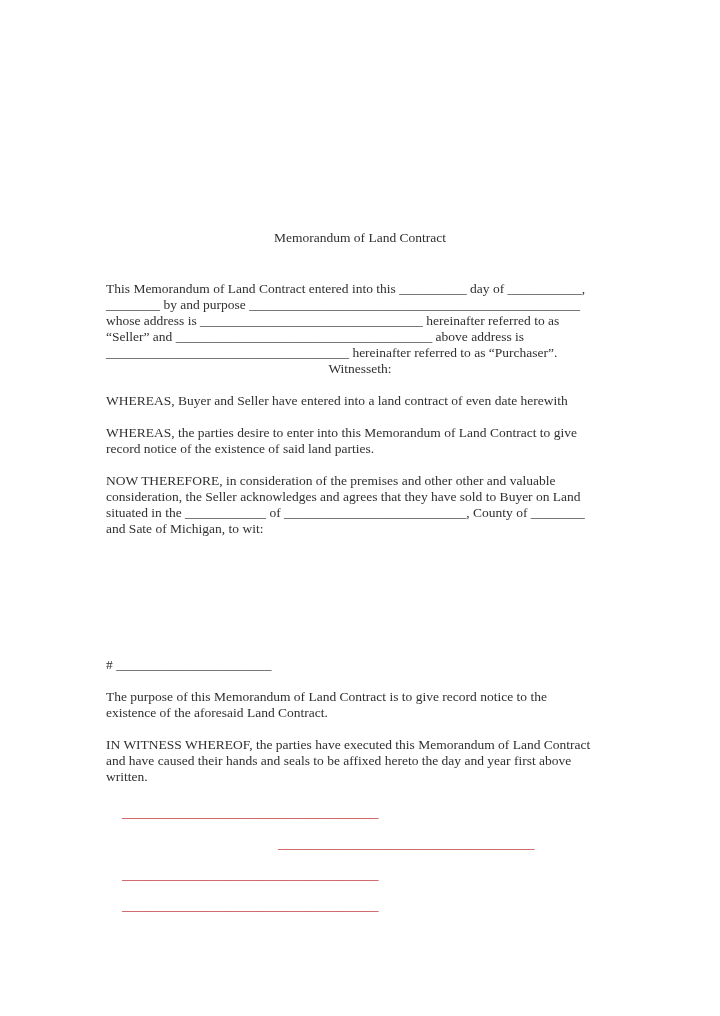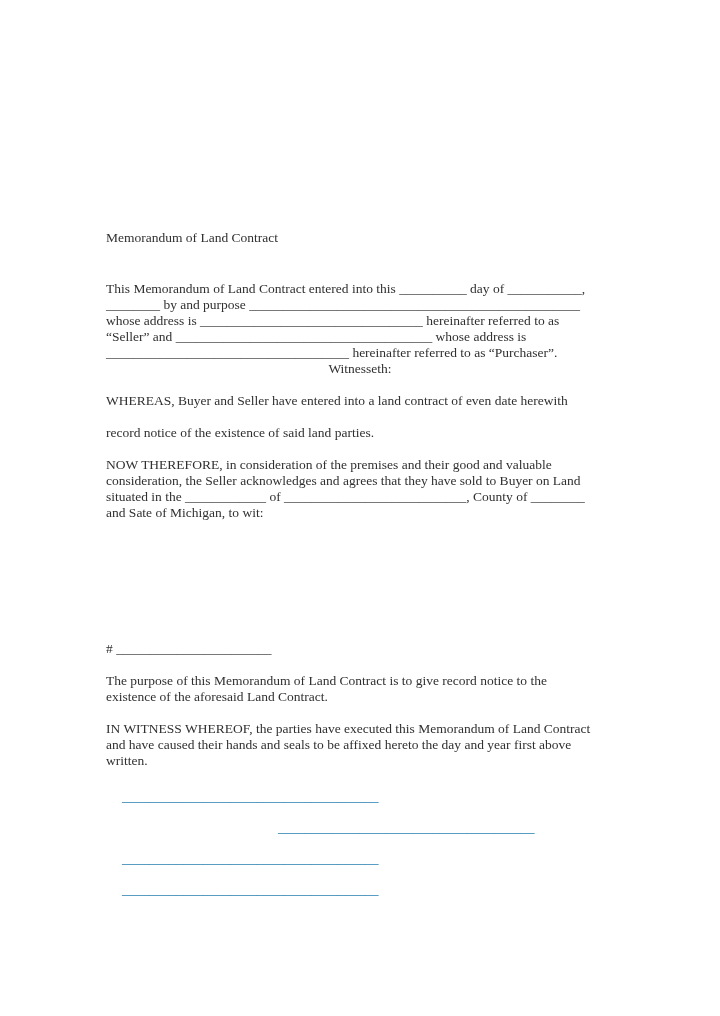--- a/index.html
+++ b/index.html
@@ -16,72 +16,73 @@
     font-family: "Liberation Serif", serif;
     font-size: 13.5px;
     line-height: 16px;
     color: #303030;
   }
   .content {
     margin: 0 106px;
   }
   .doc-title {
     padding-top: 230px;
-    text-align: left;
+    text-align: center;
     white-space: nowrap;
   }
   .para .line {
     white-space: nowrap;
   }
   .para-intro        { margin-top: 35px; }
   .para-witnesseth   { margin-top: 0; text-align: center; }
   .para-whereas-1    { margin-top: 16px; }
   .para-whereas-2    { margin-top: 16px; }
   .para-now          { margin-top: 16px; }
   .para-parcel       { margin-top: 120px; }
   .para-purpose      { margin-top: 16px; }
   .para-witness      { margin-top: 16px; }
   .signature-block   { margin-top: 20px; }
   .sig-line {
     white-space: nowrap;
-    color: #0369a1;
+    color: #b91c1c;
     margin-left: 16px;
     margin-top: 15px;
   }
   .sig-line.first { margin-top: 0; }
   .sig-line.indent-right { margin-left: 172px; }
 </style>
 </head>
 <body>
 
 <div class="page">
   <div class="content">
 
     <div class="doc-title">Memorandum of Land Contract</div>
 
     <div class="para para-intro">
       <div class="line">This Memorandum of Land Contract entered into this __________ day of ___________,</div>
       <div class="line">________ by and purpose _________________________________________________</div>
       <div class="line">whose address is _________________________________ hereinafter referred to as</div>
-      <div class="line">“Seller” and ______________________________________ whose address is</div>
+      <div class="line">“Seller” and ______________________________________ above address is</div>
       <div class="line">____________________________________ hereinafter referred to as “Purchaser”.</div>
     </div>
 
     <div class="para para-witnesseth">Witnesseth:</div>
 
     <div class="para para-whereas-1">
       <div class="line">WHEREAS, Buyer and Seller have entered into a land contract of even date herewith</div>
     </div>
 
     <div class="para para-whereas-2">
+      <div class="line">WHEREAS, the parties desire to enter into this Memorandum of Land Contract to give</div>
       <div class="line">record notice of the existence of said land parties.</div>
     </div>
 
     <div class="para para-now">
-      <div class="line">NOW THEREFORE, in consideration of the premises and their good and valuable</div>
+      <div class="line">NOW THEREFORE, in consideration of the premises and other other and valuable</div>
       <div class="line">consideration, the Seller acknowledges and agrees that they have sold to Buyer on Land</div>
       <div class="line">situated in the ____________ of ___________________________, County of ________</div>
       <div class="line">and Sate of Michigan, to wit:</div>
     </div>
 
     <div class="para para-parcel">
       <div class="line"># _______________________</div>
     </div>
 
     <div class="para para-purpose">

